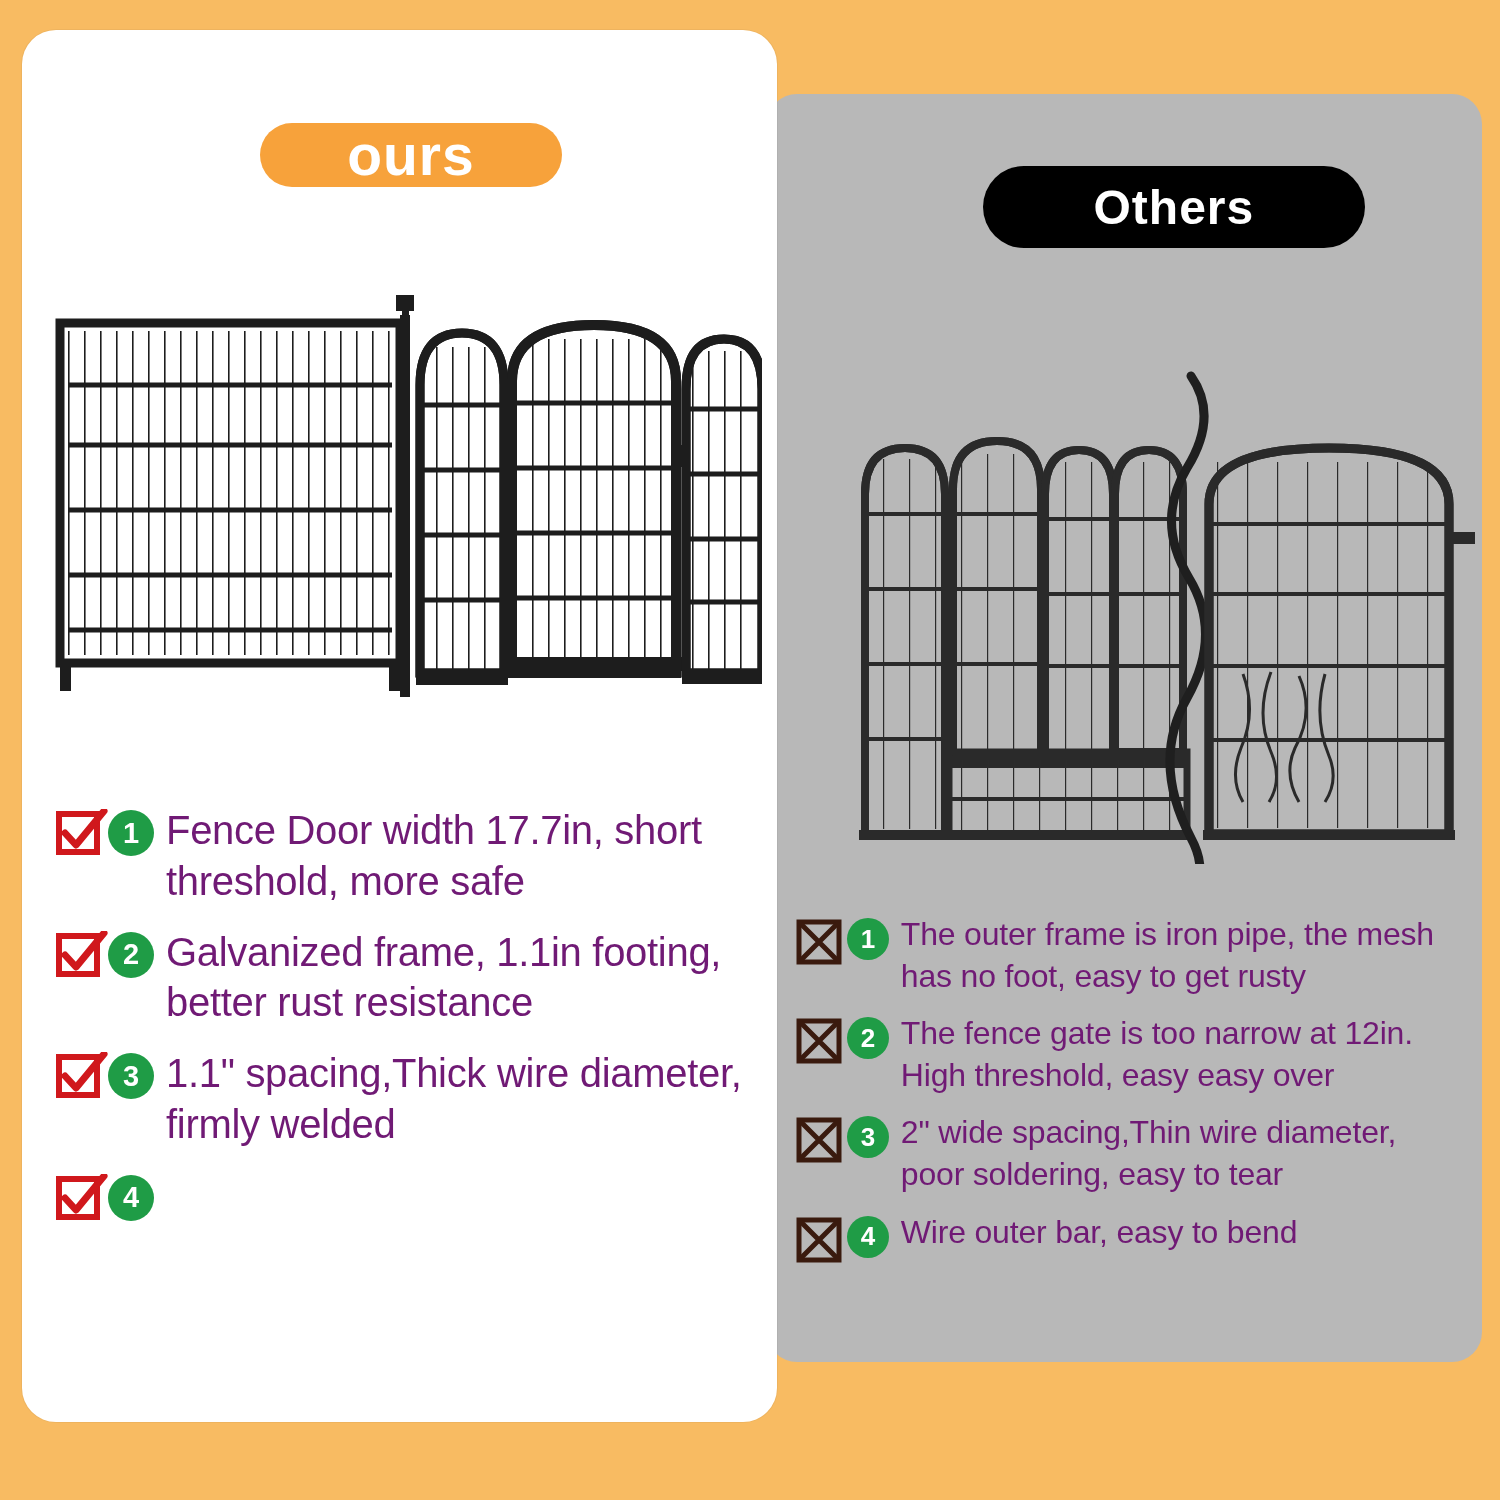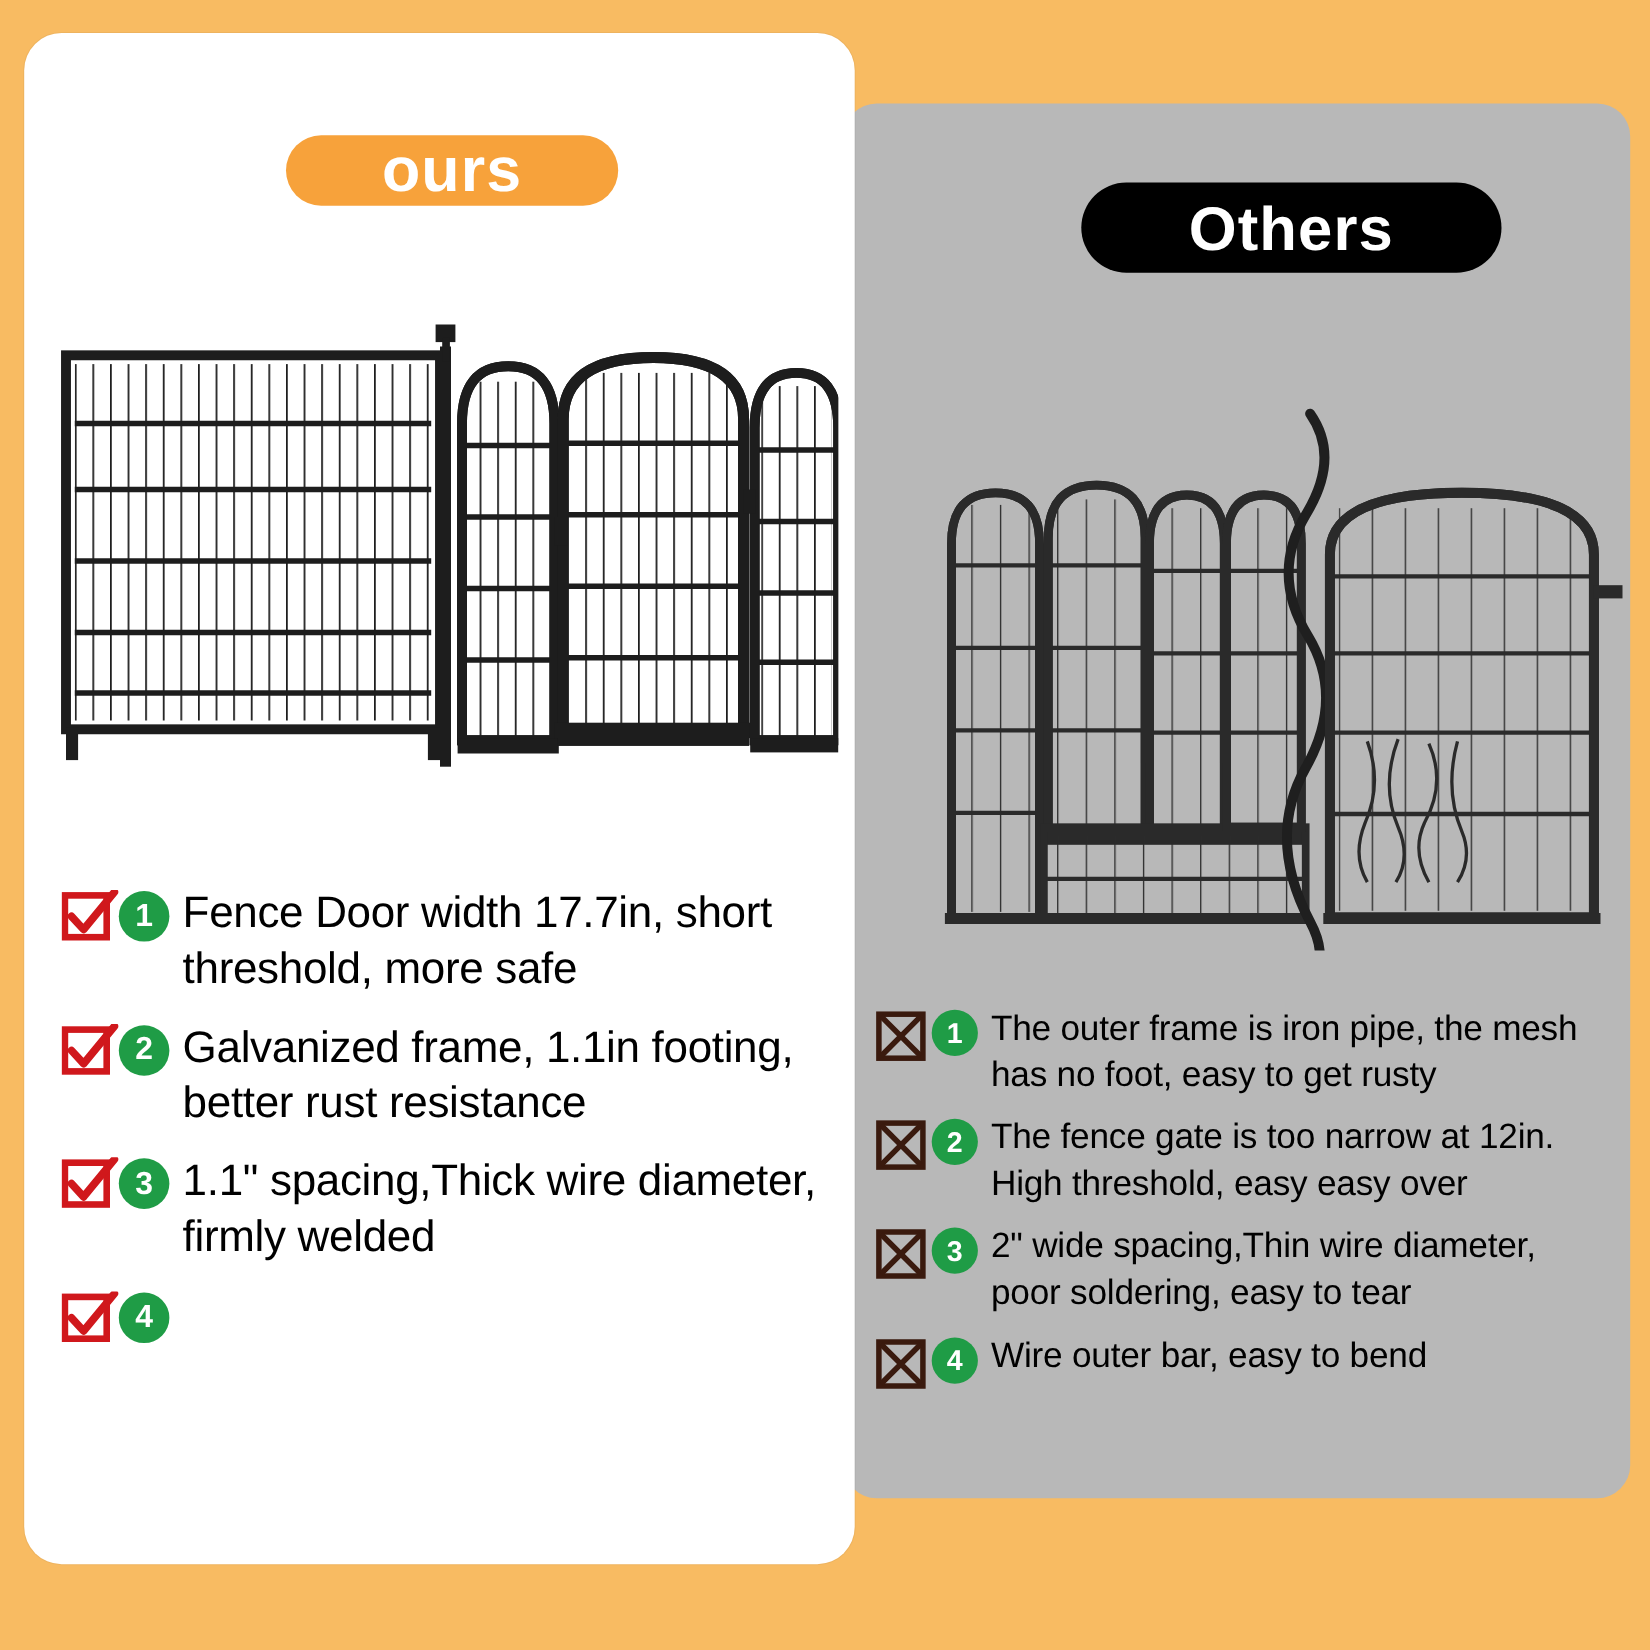--- a/index.html
+++ b/index.html
@@ -57,21 +57,21 @@
     width: 302px; height: 64px;
     background: #f7a23b;
     border-radius: 39px;
     font-size: 57px;
   }
   .badge-others {
     left: 216px; top: 72px;
     width: 382px; height: 82px;
     background: #000000;
     border-radius: 41px;
-    font-size: 56px;
+    font-size: 48px;
   }
 
   
   .fence-wrap { position: absolute; }
   .fence-ours { left: 30px; top: 255px; width: 710px; height: 470px; }
   .fence-others { left: 90px; top: 250px; width: 620px; height: 520px; }
 
   
   .list {
     position: absolute;
@@ -111,21 +111,21 @@
     margin-right: 12px;
   }
   .list-others .num {
     width: 42px; height: 42px; font-size: 26px;
     margin-top: 4px;
   }
 
   .text {
     font-size: 40px;
     line-height: 1.27;
-    color: #000000;
+    color: #701a75;
     letter-spacing: -0.3px;
   }
   .list-others .text {
     font-size: 32px;
     line-height: 1.3;
     letter-spacing: -0.2px;
   }
 </style>
 </head>
 <body>

